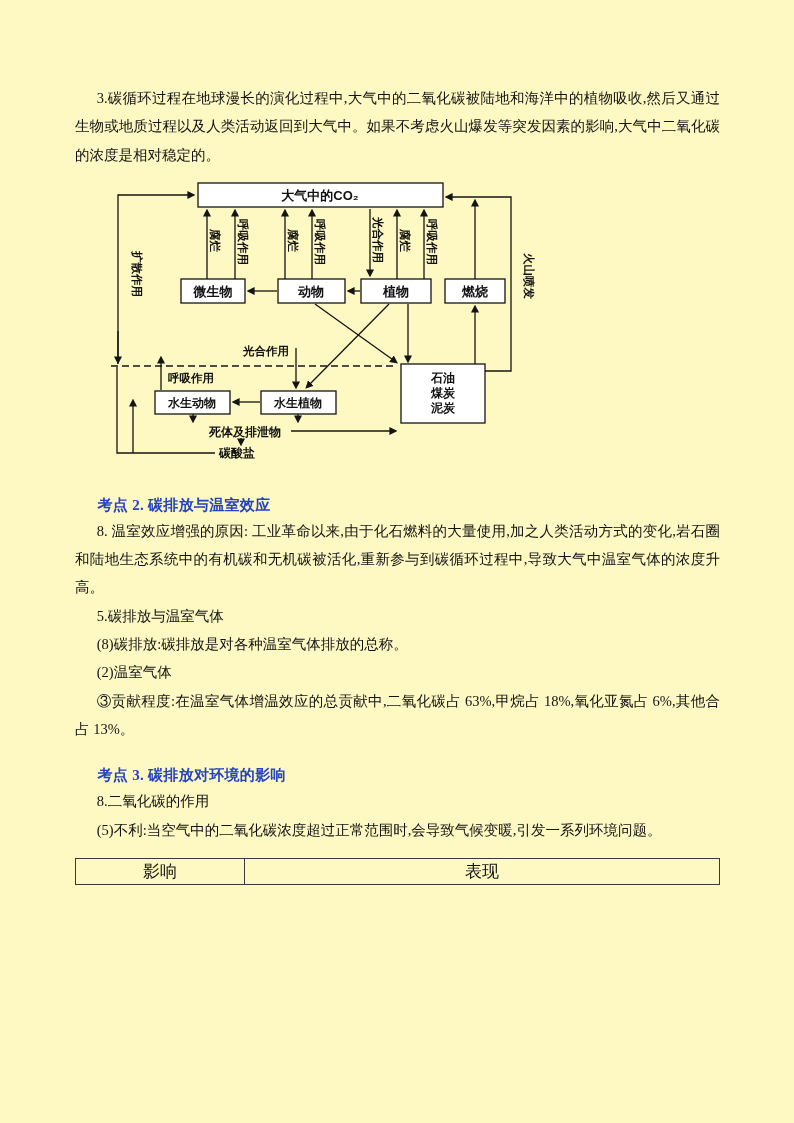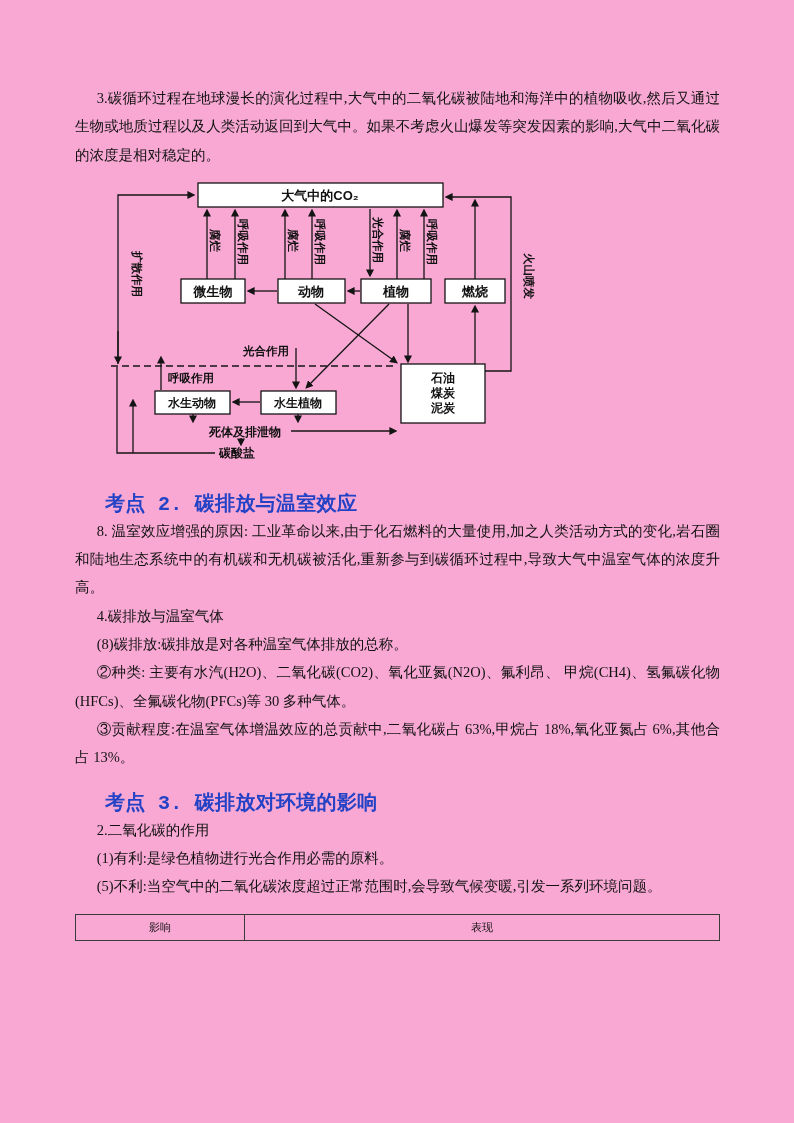--- a/index.html
+++ b/index.html
@@ -1,33 +1,33 @@
 <!DOCTYPE html>
 <html><head>
 <meta charset="utf-8">
 <style>
   html,body{margin:0;padding:0;background:#ffffff;}
   .page{
     position:relative;
     width:794px;height:1123px;
     box-sizing:border-box;
     padding:84px 74px 0 75px;
-    background:#f9a8d4;
+    background:#fef9c3;
     font-family:"Liberation Serif","DejaVu Serif",serif;
     font-size:14.5px;
     color:#121212;
     overflow:hidden;
   }
   .para{margin:0;line-height:28.3px;text-align:justify;text-indent:1.5em;}
   .kaodian{
     margin:22px 0 2px 0;
     text-indent:1.5em;
-    font-family:Liberation Mono, monospace;
+    font-family:Liberation Serif, serif;
     font-weight:bold;
-    font-size:20px;
+    font-size:15px;
     line-height:20px;
     color:#2442C5;
     letter-spacing:.3px;
   }
   .kaodian.sec3{}
   figure.diagram{margin:4px 0 0 28px;width:460px;height:300px;padding:0;}
   .diagram svg{display:block;}
   .diagram .box{fill:#ffffff;stroke:#141414;stroke-width:1.3;}
   .diagram line, .diagram path.conn{stroke:#141414;stroke-width:1.3;fill:none;}
   .diagram .dashed{stroke-dasharray:7 4;stroke-width:1.5;}
@@ -35,21 +35,21 @@
     font-family:"Liberation Sans","DejaVu Sans",sans-serif;
     font-weight:bold;fill:#111;
   }
   .diagram .boxlabel{font-size:13px;}
   .diagram .smalllabel{font-size:12px;}
   .diagram .vlabel{font-size:11.5px;}
   table.impact{
     width:100%;
     border-collapse:collapse;
     margin-top:14px;
-    font-size:11px;
+    font-size:17px;
   }
   table.impact td{
     border:1px solid #3a3a3a;
     height:25px;
     text-align:center;
     vertical-align:middle;
     padding:0;
   }
   table.impact td.col-impact{width:168px;}
 </style>
@@ -155,28 +155,27 @@
         <line x1="248" y1="437" x2="248" y2="443" marker-end="url(#ah)"></line>
         <path class="conn" d="M124,366 V452 H222"></path>
         <line x1="140" y1="452" x2="140" y2="400" marker-end="url(#ah)"></line>
         <text class="smalllabel" x="226" y="456">碳酸盐</text>
       </g>
     </svg>
   </figure>
 
   <h3 class="kaodian">考点 2. 碳排放与温室效应</h3>
   <p class="para">8. 温室效应增强的原因: 工业革命以来,由于化石燃料的大量使用,加之人类活动方式的变化,岩石圈和陆地生态系统中的有机碳和无机碳被活化,重新参与到碳循环过程中,导致大气中温室气体的浓度升高。</p>
-  <p class="para">4.碳排放与温室气体</p>
+  <p class="para">5.碳排放与温室气体</p>
   <p class="para">(8)碳排放:碳排放是对各种温室气体排放的总称。</p>
-  <p class="para">②种类: 主要有水汽(H2O)、二氧化碳(CO2)、氧化亚氮(N2O)、氟利昂、 甲烷(CH4)、氢氟碳化物(HFCs)、全氟碳化物(PFCs)等 30 多种气体。</p>
+  <p class="para">(2)温室气体</p>
   <p class="para">③贡献程度:在温室气体增温效应的总贡献中,二氧化碳占 63%,甲烷占 18%,氧化亚氮占 6%,其他合占 13%。</p>
 
   <h3 class="kaodian sec3">考点 3. 碳排放对环境的影响</h3>
-  <p class="para">2.二氧化碳的作用</p>
-  <p class="para">(1)有利:是绿色植物进行光合作用必需的原料。</p>
+  <p class="para">8.二氧化碳的作用</p>
   <p class="para">(5)不利:当空气中的二氧化碳浓度超过正常范围时,会导致气候变暖,引发一系列环境问题。</p>
 
   <table class="impact">
     <tbody>
       <tr>
         <td class="col-impact">影响</td>
         <td>表现</td>
       </tr>
     </tbody>
   </table>

